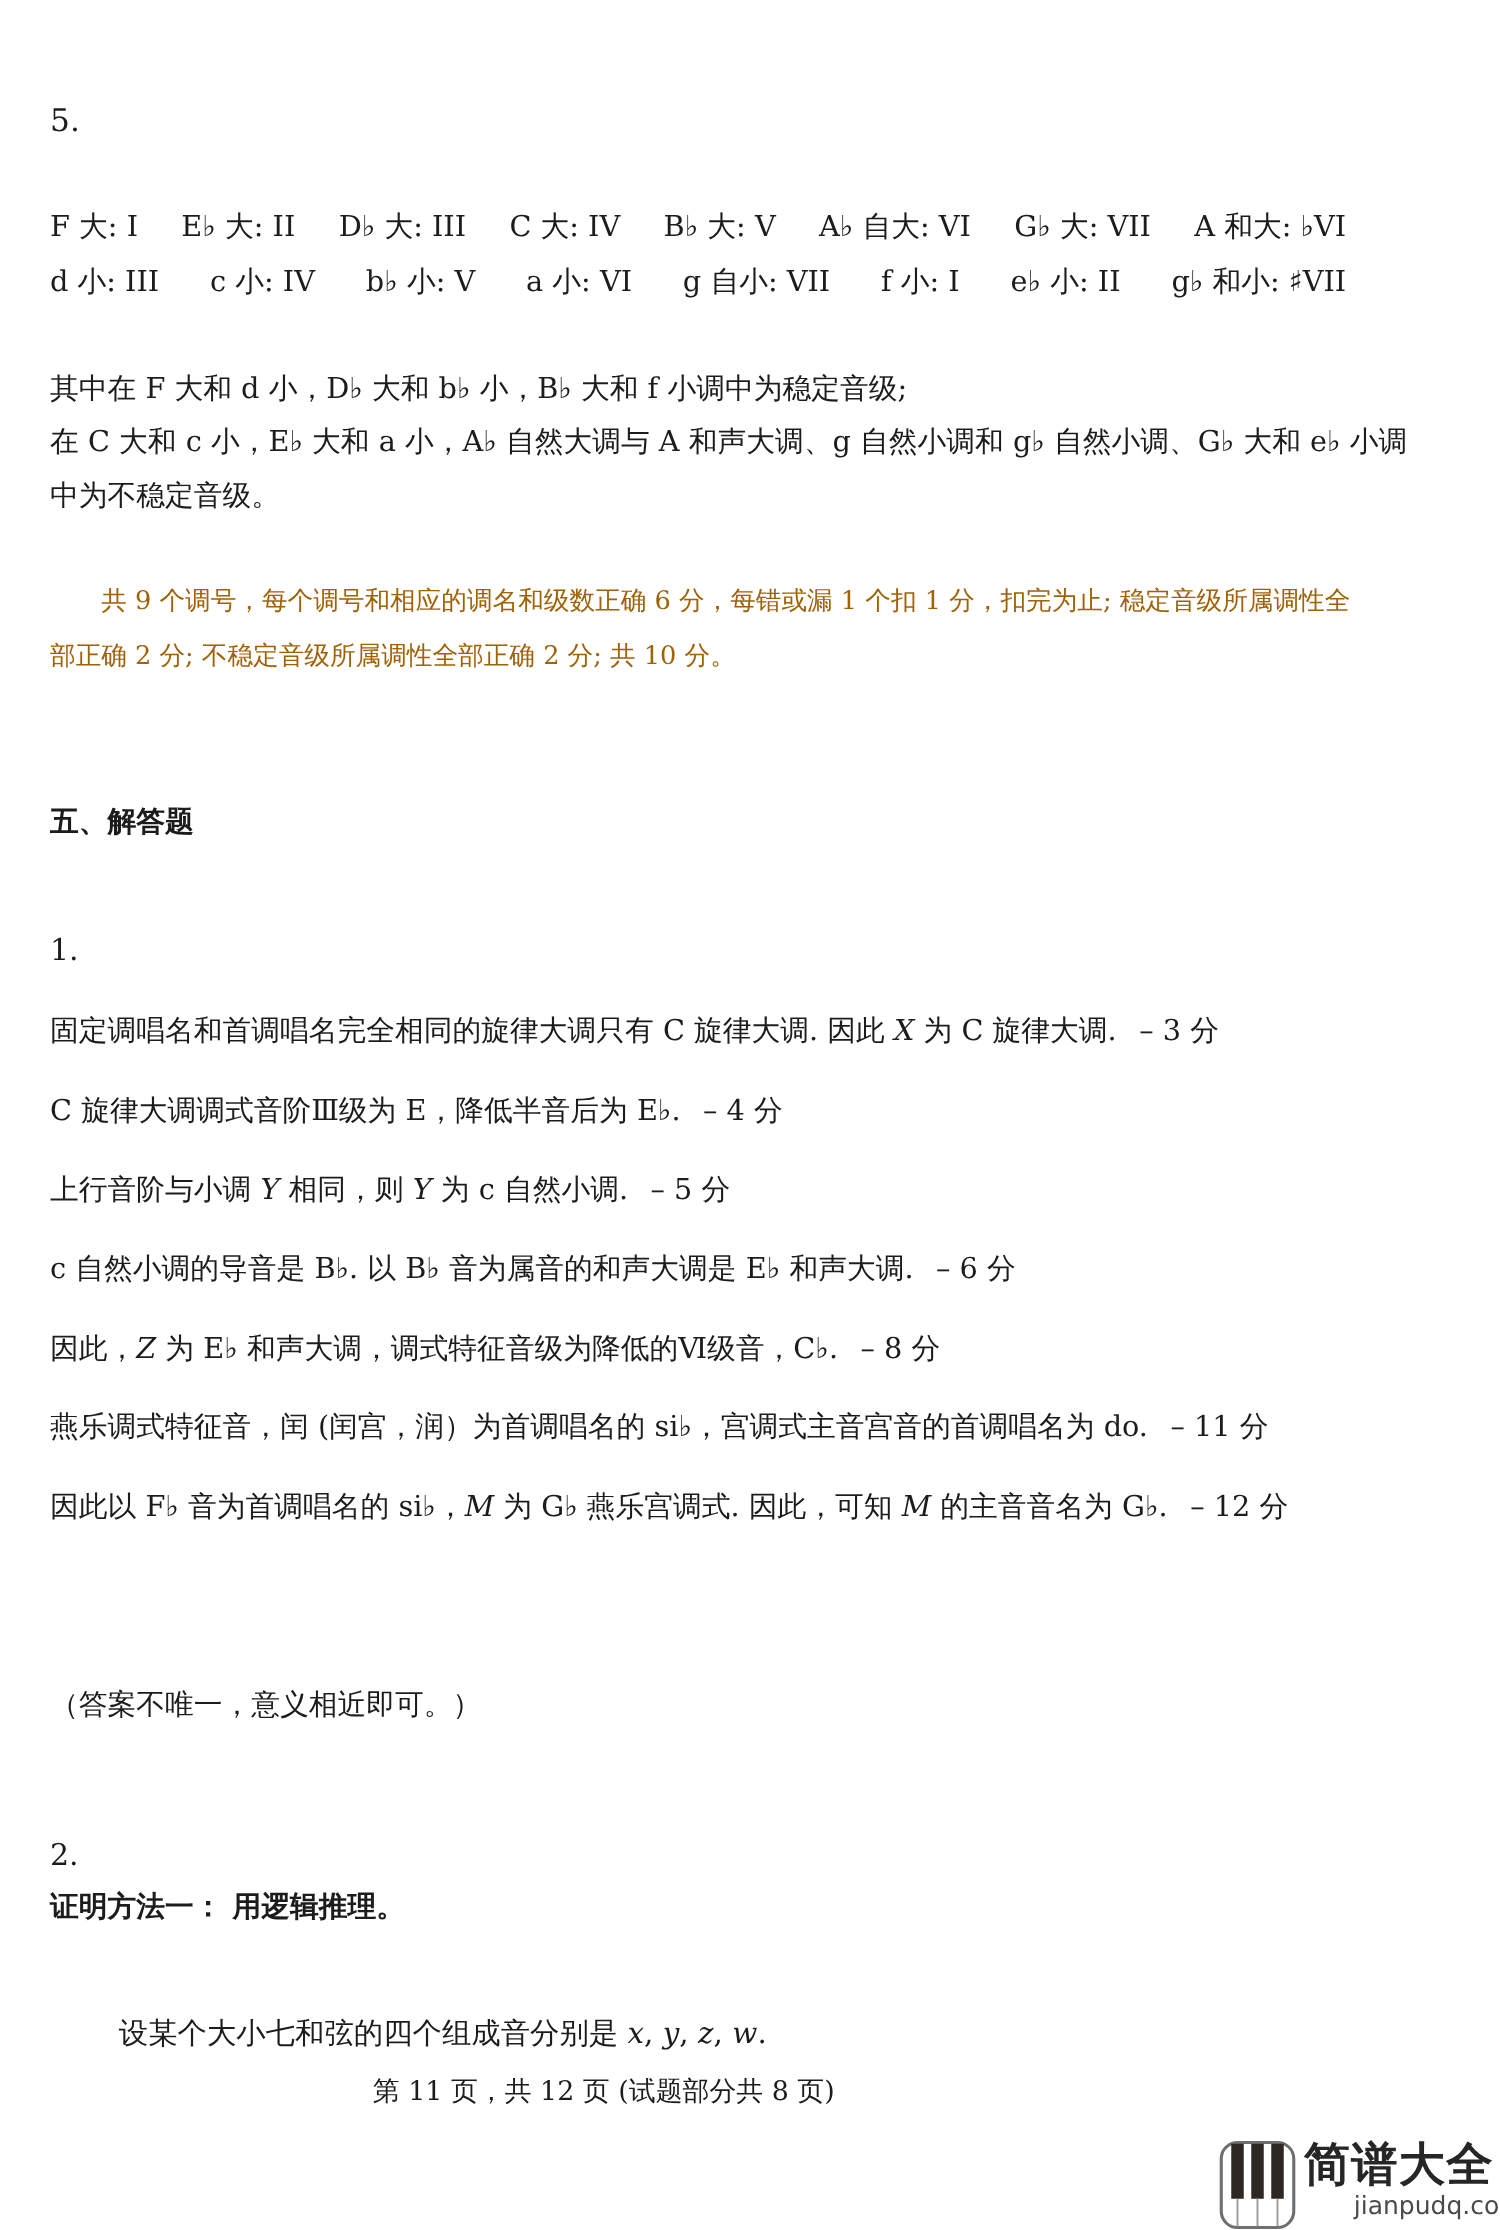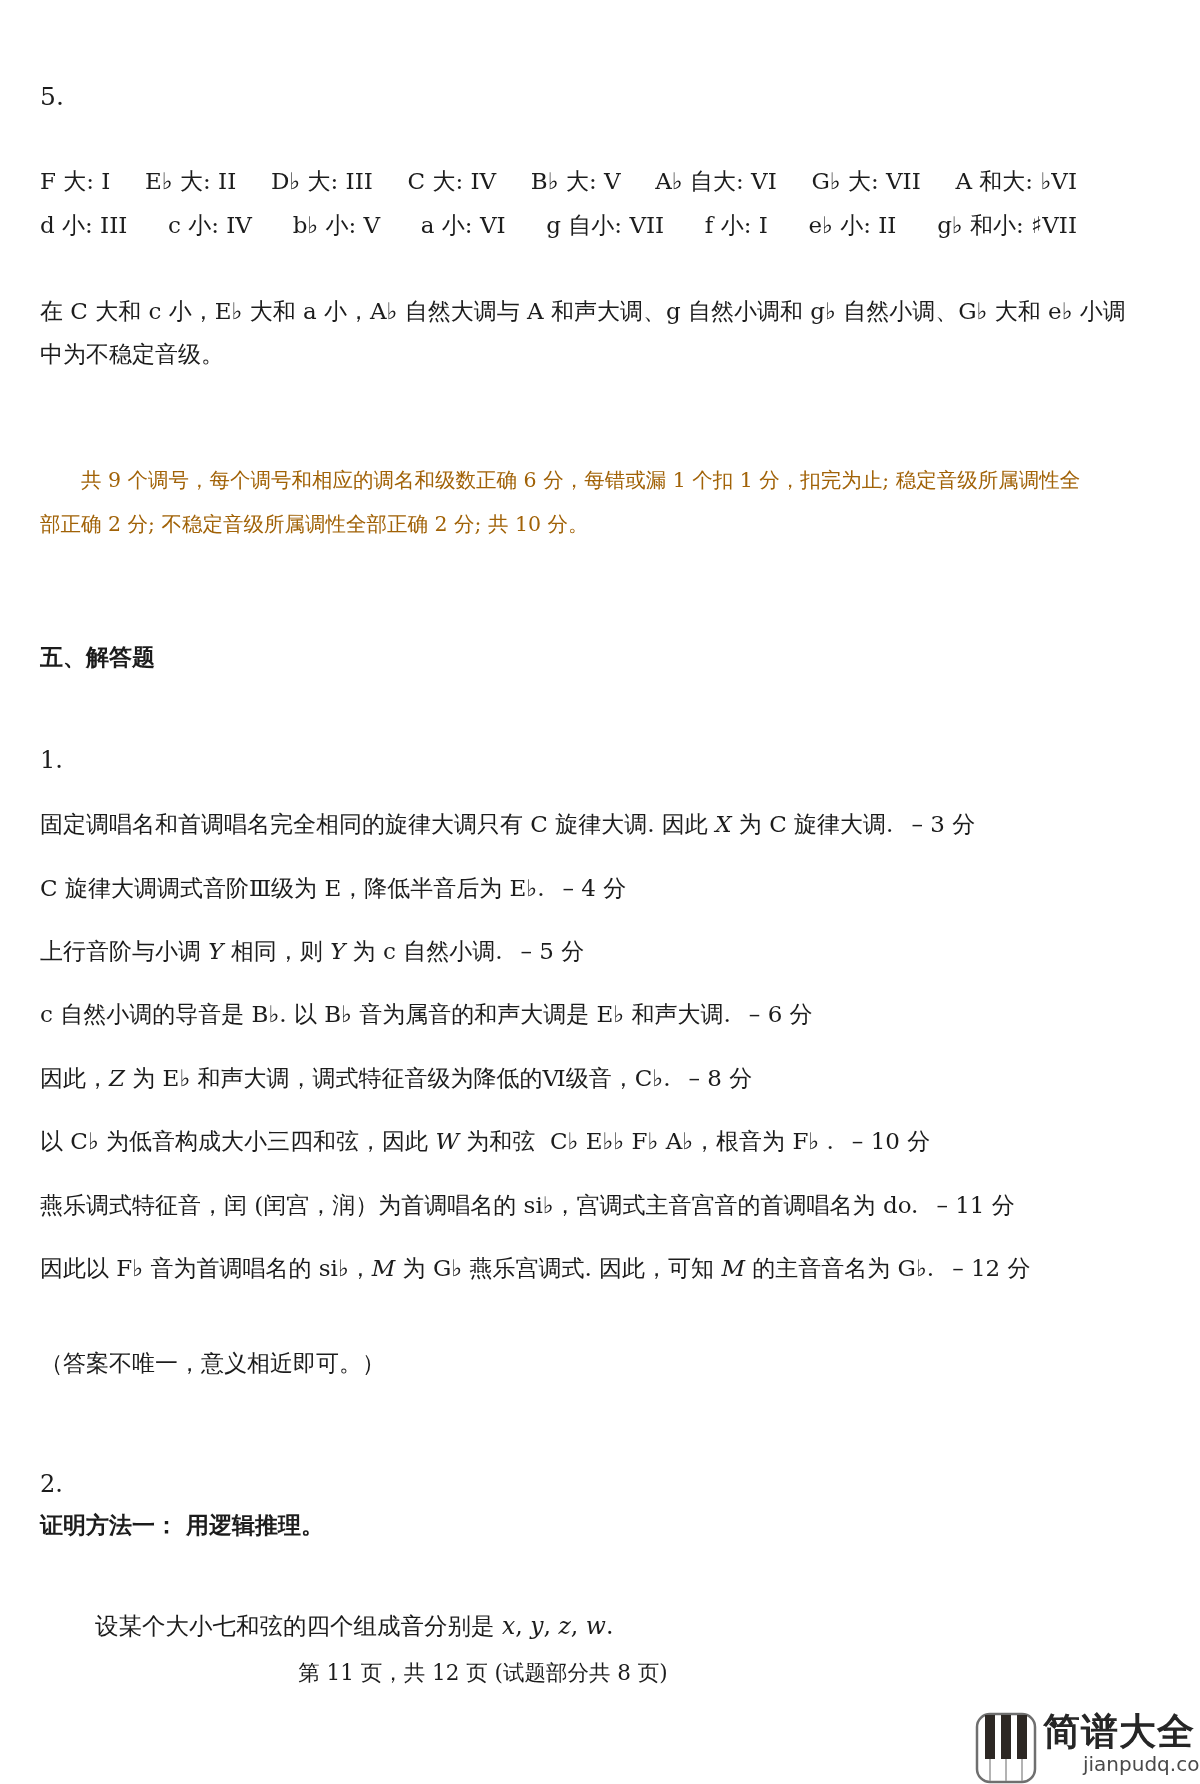--- a/index.html
+++ b/index.html
@@ -71,37 +71,37 @@
       <span class="key-item">c 小: IV</span>
       <span class="key-item">b♭ 小: V</span>
       <span class="key-item">a 小: VI</span>
       <span class="key-item">g 自小: VII</span>
       <span class="key-item">f 小: I</span>
       <span class="key-item">e♭ 小: II</span>
       <span class="key-item">g♭ 和小: ♯VII</span>
     </div>
 
   <div id="para" class="abs serif">
+    <div>其中在 F 大和 d 小，D♭ 大和 b♭ 小，B♭ 大和 f 小调中为稳定音级;</div>
     <div>在 C 大和 c 小，E♭ 大和 a 小，A♭ 自然大调与 A 和声大调、g 自然小调和 g♭ 自然小调、G♭ 大和 e♭ 小调</div>
     <div>中为不稳定音级。</div>
   </div>
 
   <div id="scoring" class="abs serif">共 9 个调号，每个调号和相应的调名和级数正确 6 分，每错或漏 1 个扣 1 分，扣完为止; 稳定音级所属调性全部正确 2 分; 不稳定音级所属调性全部正确 2 分; 共 10 分。</div>
 
   <div id="sec5" class="abs sans-bold">五、解答题</div>
 
   <div id="q1" class="abs serif">1.</div>
 
   <div id="answers" class="abs serif">
       <div class="answer-line"><span class="a-text"><span>固定调唱名和首调唱名完全相同的旋律大调只有 C 旋律大调. 因此 </span><span class="mvar">X</span><span> 为 C 旋律大调.</span></span><span class="score">– 3 分</span></div>
       <div class="answer-line"><span class="a-text"><span>C 旋律大调调式音阶Ⅲ级为 E，降低半音后为 E♭.</span></span><span class="score">– 4 分</span></div>
       <div class="answer-line"><span class="a-text"><span>上行音阶与小调 </span><span class="mvar">Y</span><span> 相同，则 </span><span class="mvar">Y</span><span> 为 c 自然小调.</span></span><span class="score">– 5 分</span></div>
       <div class="answer-line"><span class="a-text"><span>c 自然小调的导音是 B♭. 以 B♭ 音为属音的和声大调是 E♭ 和声大调.</span></span><span class="score">– 6 分</span></div>
       <div class="answer-line"><span class="a-text"><span>因此，</span><span class="mvar">Z</span><span> 为 E♭ 和声大调，调式特征音级为降低的Ⅵ级音，C♭.</span></span><span class="score">– 8 分</span></div>
-      <div class="answer-line"><span class="a-text"><span>以 C♭ 为低音构成大小三四和弦，因此 </span><span class="mvar">W</span><span> 为和弦  C♭ E♭♭ F♭ A♭，根音为 F♭ .</span></span><span class="score">– 10 分</span></div>
       <div class="answer-line"><span class="a-text"><span>燕乐调式特征音，闰 (闰宫，润）为首调唱名的 si♭，宫调式主音宫音的首调唱名为 do.</span></span><span class="score">– 11 分</span></div>
       <div class="answer-line"><span class="a-text"><span>因此以 F♭ 音为首调唱名的 si♭，</span><span class="mvar">M</span><span> 为 G♭ 燕乐宫调式. 因此，可知 </span><span class="mvar">M</span><span> 的主音音名为 G♭.</span></span><span class="score">– 12 分</span></div>
     </div>
 
   <div id="ansnote" class="abs serif">（答案不唯一，意义相近即可。）</div>
 
   <div id="q2" class="abs serif">2.</div>
 
   <div id="method" class="abs sans-bold">证明方法一： 用逻辑推理。</div>
 

